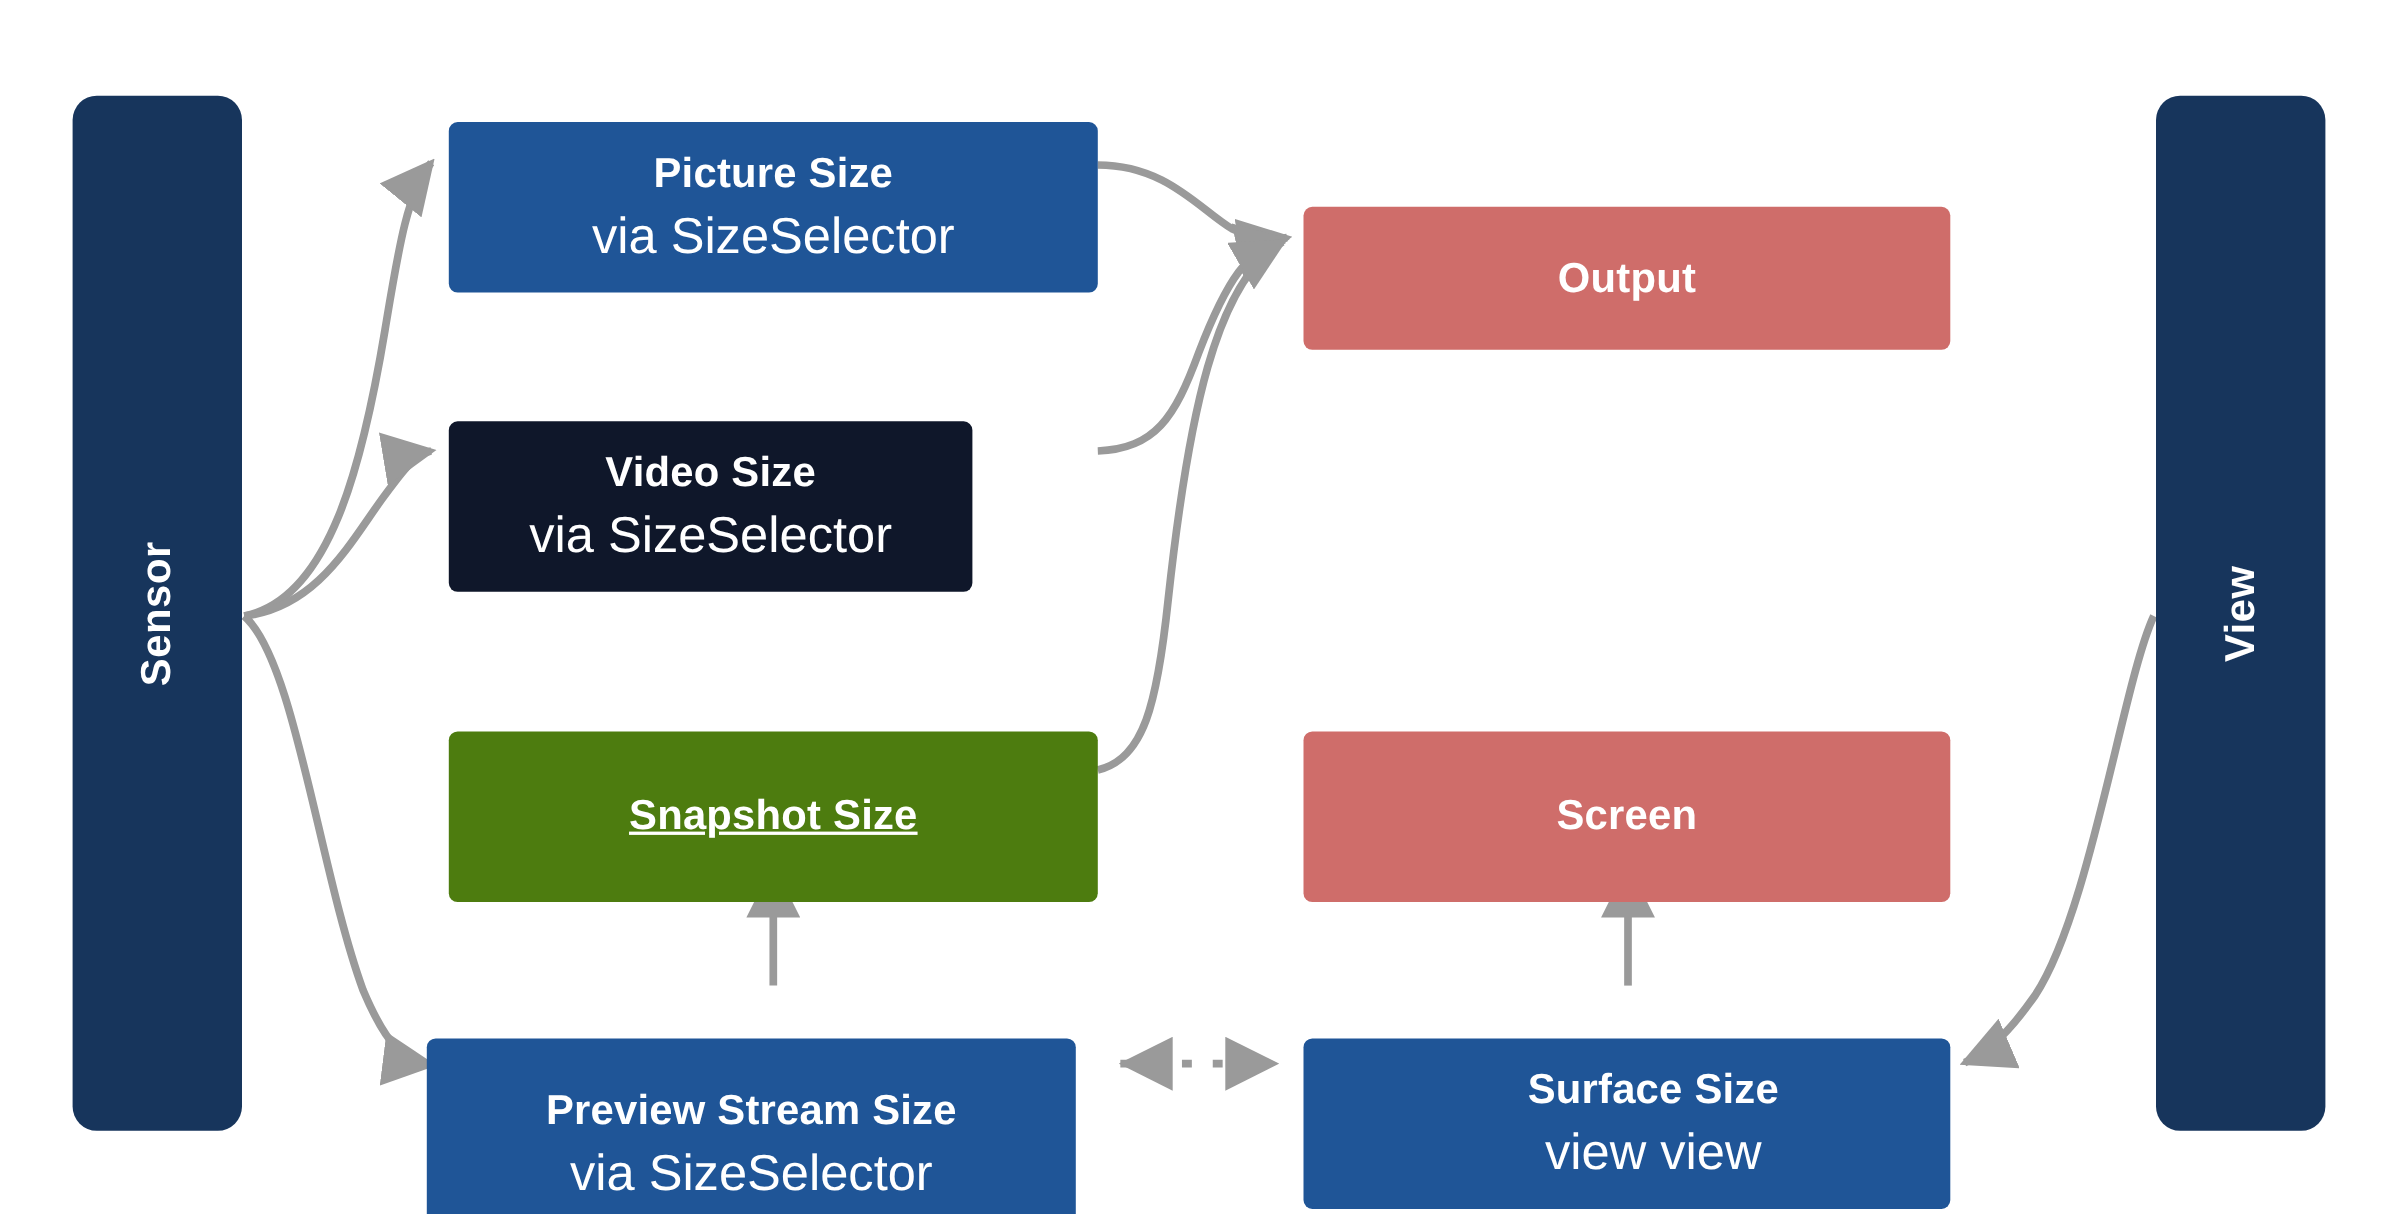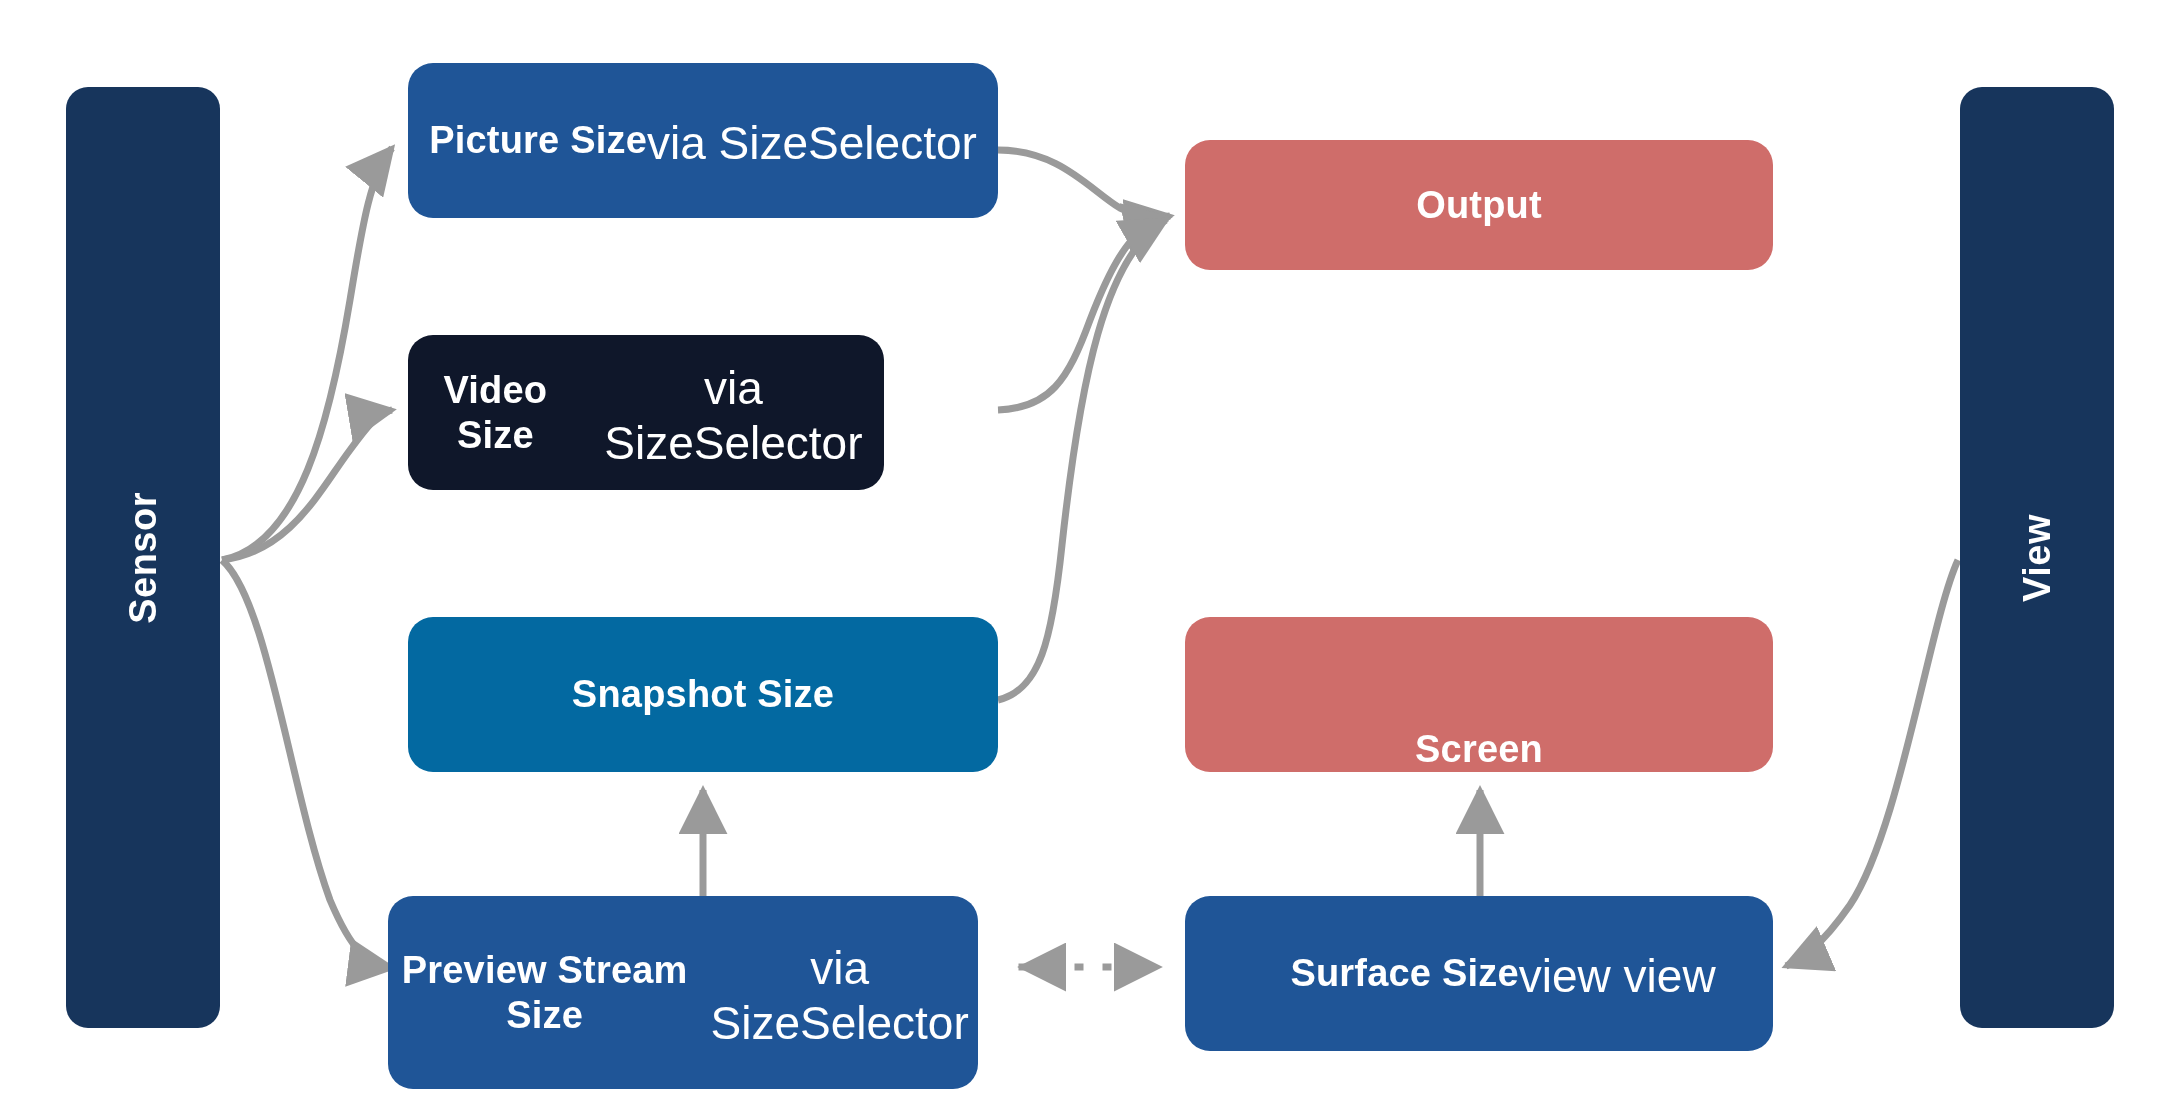--- a/index.html
+++ b/index.html
@@ -21,27 +21,29 @@
     position: absolute;
     left: 0;
     top: 0;
     width: 2182px;
     height: 1104px;
     pointer-events: none;
   }
   .node {
     position: absolute;
     box-sizing: border-box;
-    border-radius: 25px;
+    border-radius: 8px;
     display: flex;
+    flex-direction: column;
     align-items: center;
     justify-content: center;
     text-align: center;
     color: #ffffff;
     line-height: 1.18;
+    margin-top: 48px;
   }
   .node .title {
     font-weight: bold;
     font-size: 38px;
     letter-spacing: 0.2px;
   }
   .node .subtitle {
     font-weight: normal;
     font-size: 46px;
     margin-top: 6px;
@@ -111,34 +113,34 @@
   <div class="node" style="left:408px; top:63px; width:590px; height:155px; background:#1f5597;">
     <span class="title">Picture Size</span>
     <span class="subtitle">via SizeSelector</span>
   </div>
 
   <div class="node" style="left:408px; top:335px; width:476px; height:155px; background:#0f172a;">
     <span class="title">Video Size</span>
     <span class="subtitle">via SizeSelector</span>
   </div>
 
-  <div class="node" style="left:408px; top:617px; width:590px; height:155px; background:#0369a1;">
+  <div class="node" style="left:408px; top:617px; width:590px; height:155px; background:#4d7c0f;text-decoration:underline;">
     <span class="title">Snapshot Size</span>
   </div>
 
   <div class="node" style="left:388px; top:896px; width:590px; height:193px; background:#1f5597;">
     <span class="title">Preview Stream Size</span>
     <span class="subtitle">via SizeSelector</span>
   </div>
 
   <div class="node" style="left:1185px; top:140px; width:588px; height:130px; background:#cf6d6a;">
     <span class="title">Output</span>
   </div>
 
-  <div class="node" style="left:1185px; top:617px; width:588px; height:155px; background:#cf6d6a;align-items:flex-end;">
+  <div class="node" style="left:1185px; top:617px; width:588px; height:155px; background:#cf6d6a;">
     <span class="title">Screen</span>
   </div>
 
   <div class="node" style="left:1185px; top:896px; width:588px; height:155px; background:#1f5597;padding-left:48px;">
     <span class="title">Surface Size</span>
     <span class="subtitle">view view</span>
   </div>
 
 </div>
 

